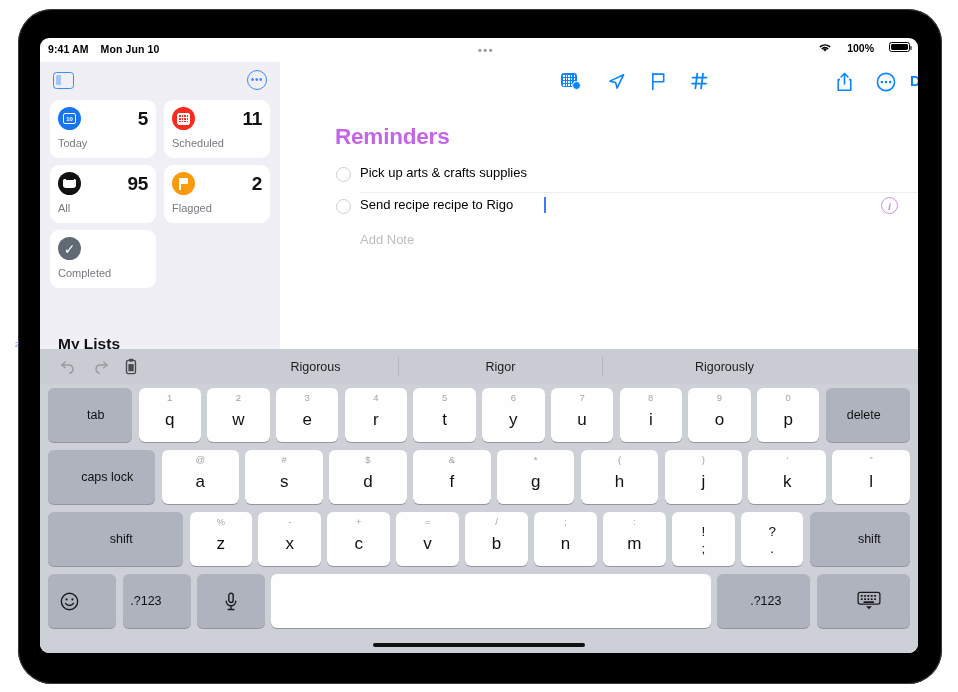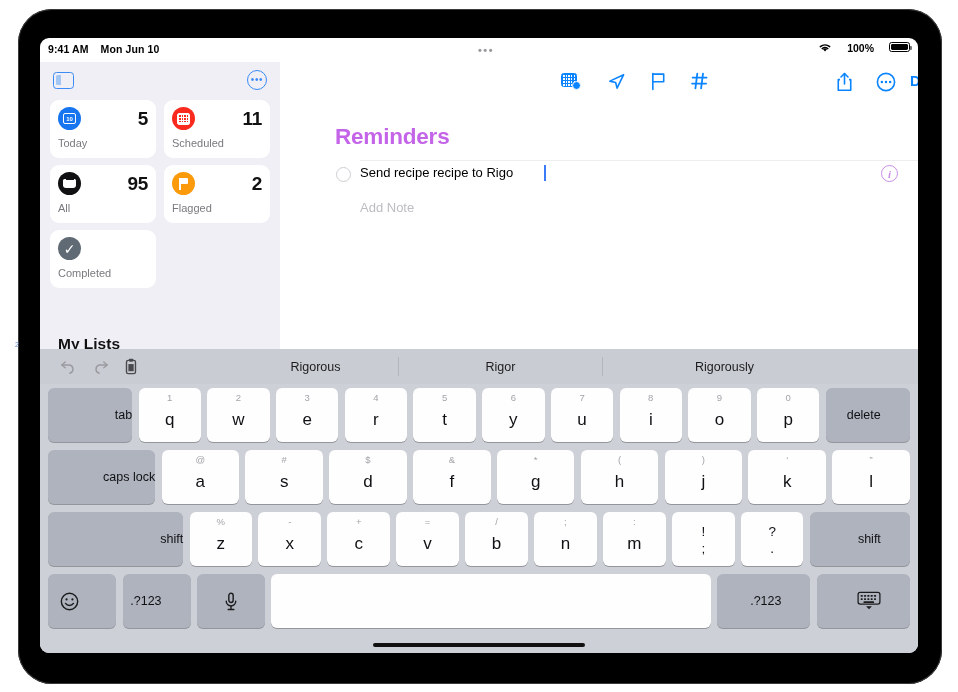--- a/index.html
+++ b/index.html
@@ -280,21 +280,21 @@
     position: relative;
     margin: 0 3.2px;
     border-radius: 6px;
     display: flex; align-items: center; justify-content: center;
     font-size: 17px; color: #111114;
     box-shadow: 0 1px 0 rgba(0,0,0,.28);
   }
   .key.letter { background: #fefeff; flex: 1 1 0; }
   .key.mod {
     background: #aeb3bd; font-size: 12.5px;
-    align-items: center; justify-content: flex-end;
+    align-items: center; justify-content: center;
     padding-left: 11px;
   }
   .key.mod.right { justify-content: flex-end; padding-right: 29px; padding-left: 0; }
   .key.mod.center { justify-content: center; padding-left: 0; }
   .key .hint {
     position: absolute; top: 4px; left: 50%;
     transform: translateX(-50%);
     font-size: 9.5px; color: #a3a3a9;
   }
   .key .main { margin-top: 9px; }
@@ -448,20 +448,24 @@
             <circle cx="14.1" cy="10" r="1.25" fill="#0a84ff"></circle>
           </svg>
         </div>
 
         <div id="tb-done">Done</div>
       </div>
 
       <div id="main-title">Reminders</div>
 
       <div id="rem-list">
+        <div class="rem-row">
+          <span class="rem-circle"></span>
+          <span class="rem-text">Pick up arts &amp; crafts supplies</span>
+        </div>
 
         <div class="rem-row tall">
           <span class="rem-sep"></span>
           <span class="rem-circle"></span>
           <span class="rem-text">Send recipe recipe to Rigo</span>
           <span class="rem-caret"></span>
           <span class="rem-note">Add Note</span>
           <span id="rem-info">i</span>
         </div>
       </div>

